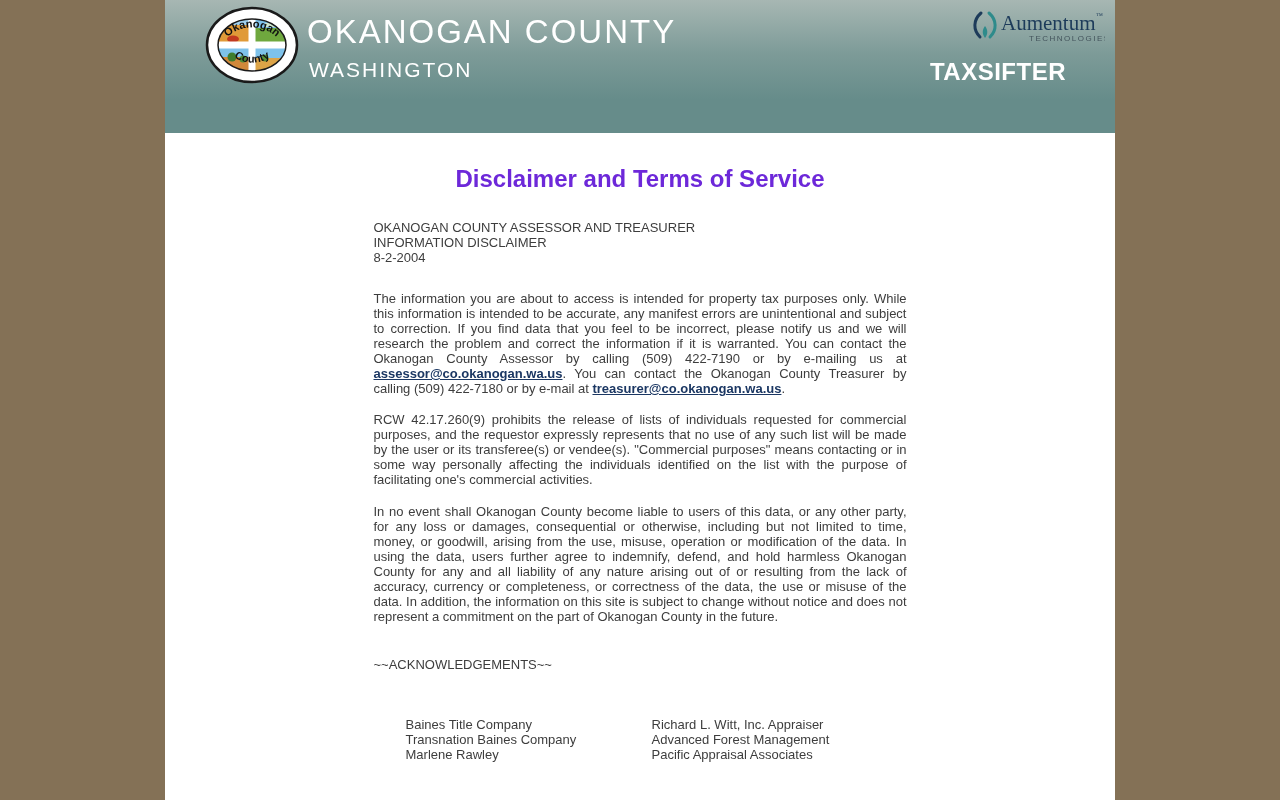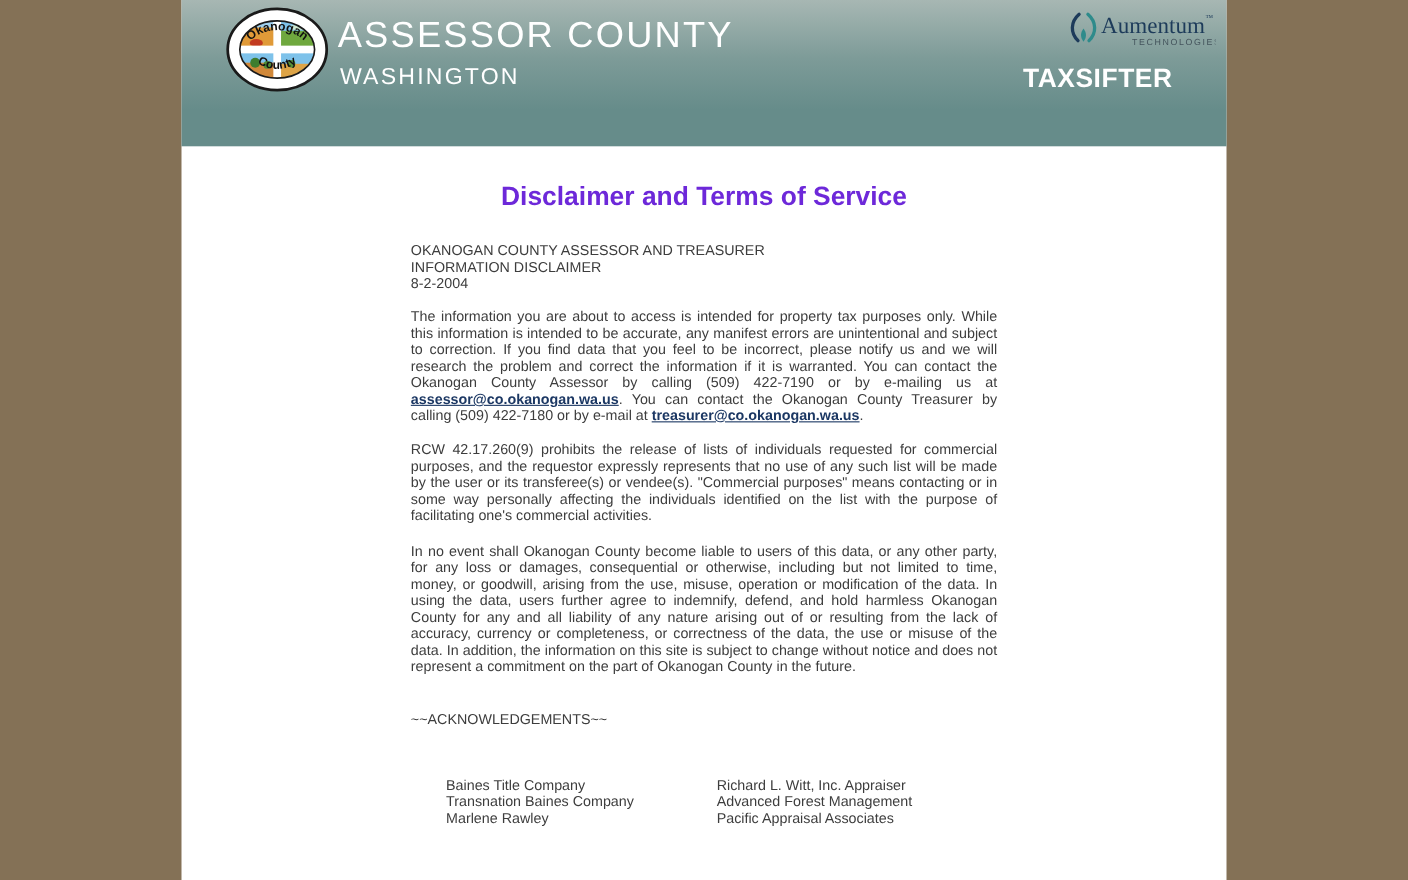--- a/index.html
+++ b/index.html
@@ -70,21 +70,21 @@
   }
   .text-block {
     width: 533px;
     margin: 0 auto;
     font-size: 13px;
     line-height: 15px;
     color: #3d3d3d;
   }
   .heading-lines { margin-top: 28px; }
   .heading-lines div { line-height: 15px; }
-  .para { margin-top: 15px; text-align: justify; }
+  .para { margin-top: 26px; text-align: justify; }
   .para.p2 { margin-top: 16px; }
   .para.p3 { margin-top: 17px; }
   .email-link {
     color: #1b3763;
     font-weight: bold;
     text-decoration: underline;
     cursor: pointer;
   }
   .ack-header { margin-top: 33px; }
   .ack-intro { margin-top: 11px; text-align: justify; }
@@ -127,21 +127,21 @@
       </g>
       <ellipse cx="47" cy="39" rx="34" ry="26" fill="none" stroke="#1a1a1a" stroke-width="1.5"></ellipse>
       <text font-size="11" font-weight="bold" font-family="Liberation Sans, sans-serif" fill="#111111">
         <textPath href="#arcTop" startOffset="50%" text-anchor="middle">Okanogan</textPath>
       </text>
       <text font-size="11" font-weight="bold" font-family="Liberation Sans, sans-serif" fill="#111111">
         <textPath href="#arcBot" startOffset="50%" text-anchor="middle">County</textPath>
       </text>
     </svg>
 
-    <div class="county-title">ASSESSOR COUNTY</div>
+    <div class="county-title">OKANOGAN COUNTY</div>
     <div class="state-title">WASHINGTON</div>
 
     <svg class="aumentum-logo" width="140" height="38" viewBox="0 0 140 38">
       <path d="M16,5 C8,12 8,22 15,29" fill="none" stroke="#1d3b5a" stroke-width="3" stroke-linecap="round"></path>
       <path d="M24,5 C32,12 32,22 25,29" fill="none" stroke="#2e8b8b" stroke-width="3" stroke-linecap="round"></path>
       <path d="M20,30 C17,26 17,22 20,18 C23,22 23,26 20,30 Z" fill="#2e8b8b"></path>
       <text x="36" y="22" font-family="Liberation Serif, serif" font-size="21" fill="#1d3b5a">Aumentum</text>
       <text x="131" y="10" font-family="Liberation Serif, serif" font-size="7" fill="#1d3b5a">™</text>
       <text x="64" y="33" font-family="Liberation Sans, sans-serif" font-size="8" letter-spacing="1.5" fill="#44545c">TECHNOLOGIES</text>
     </svg>

